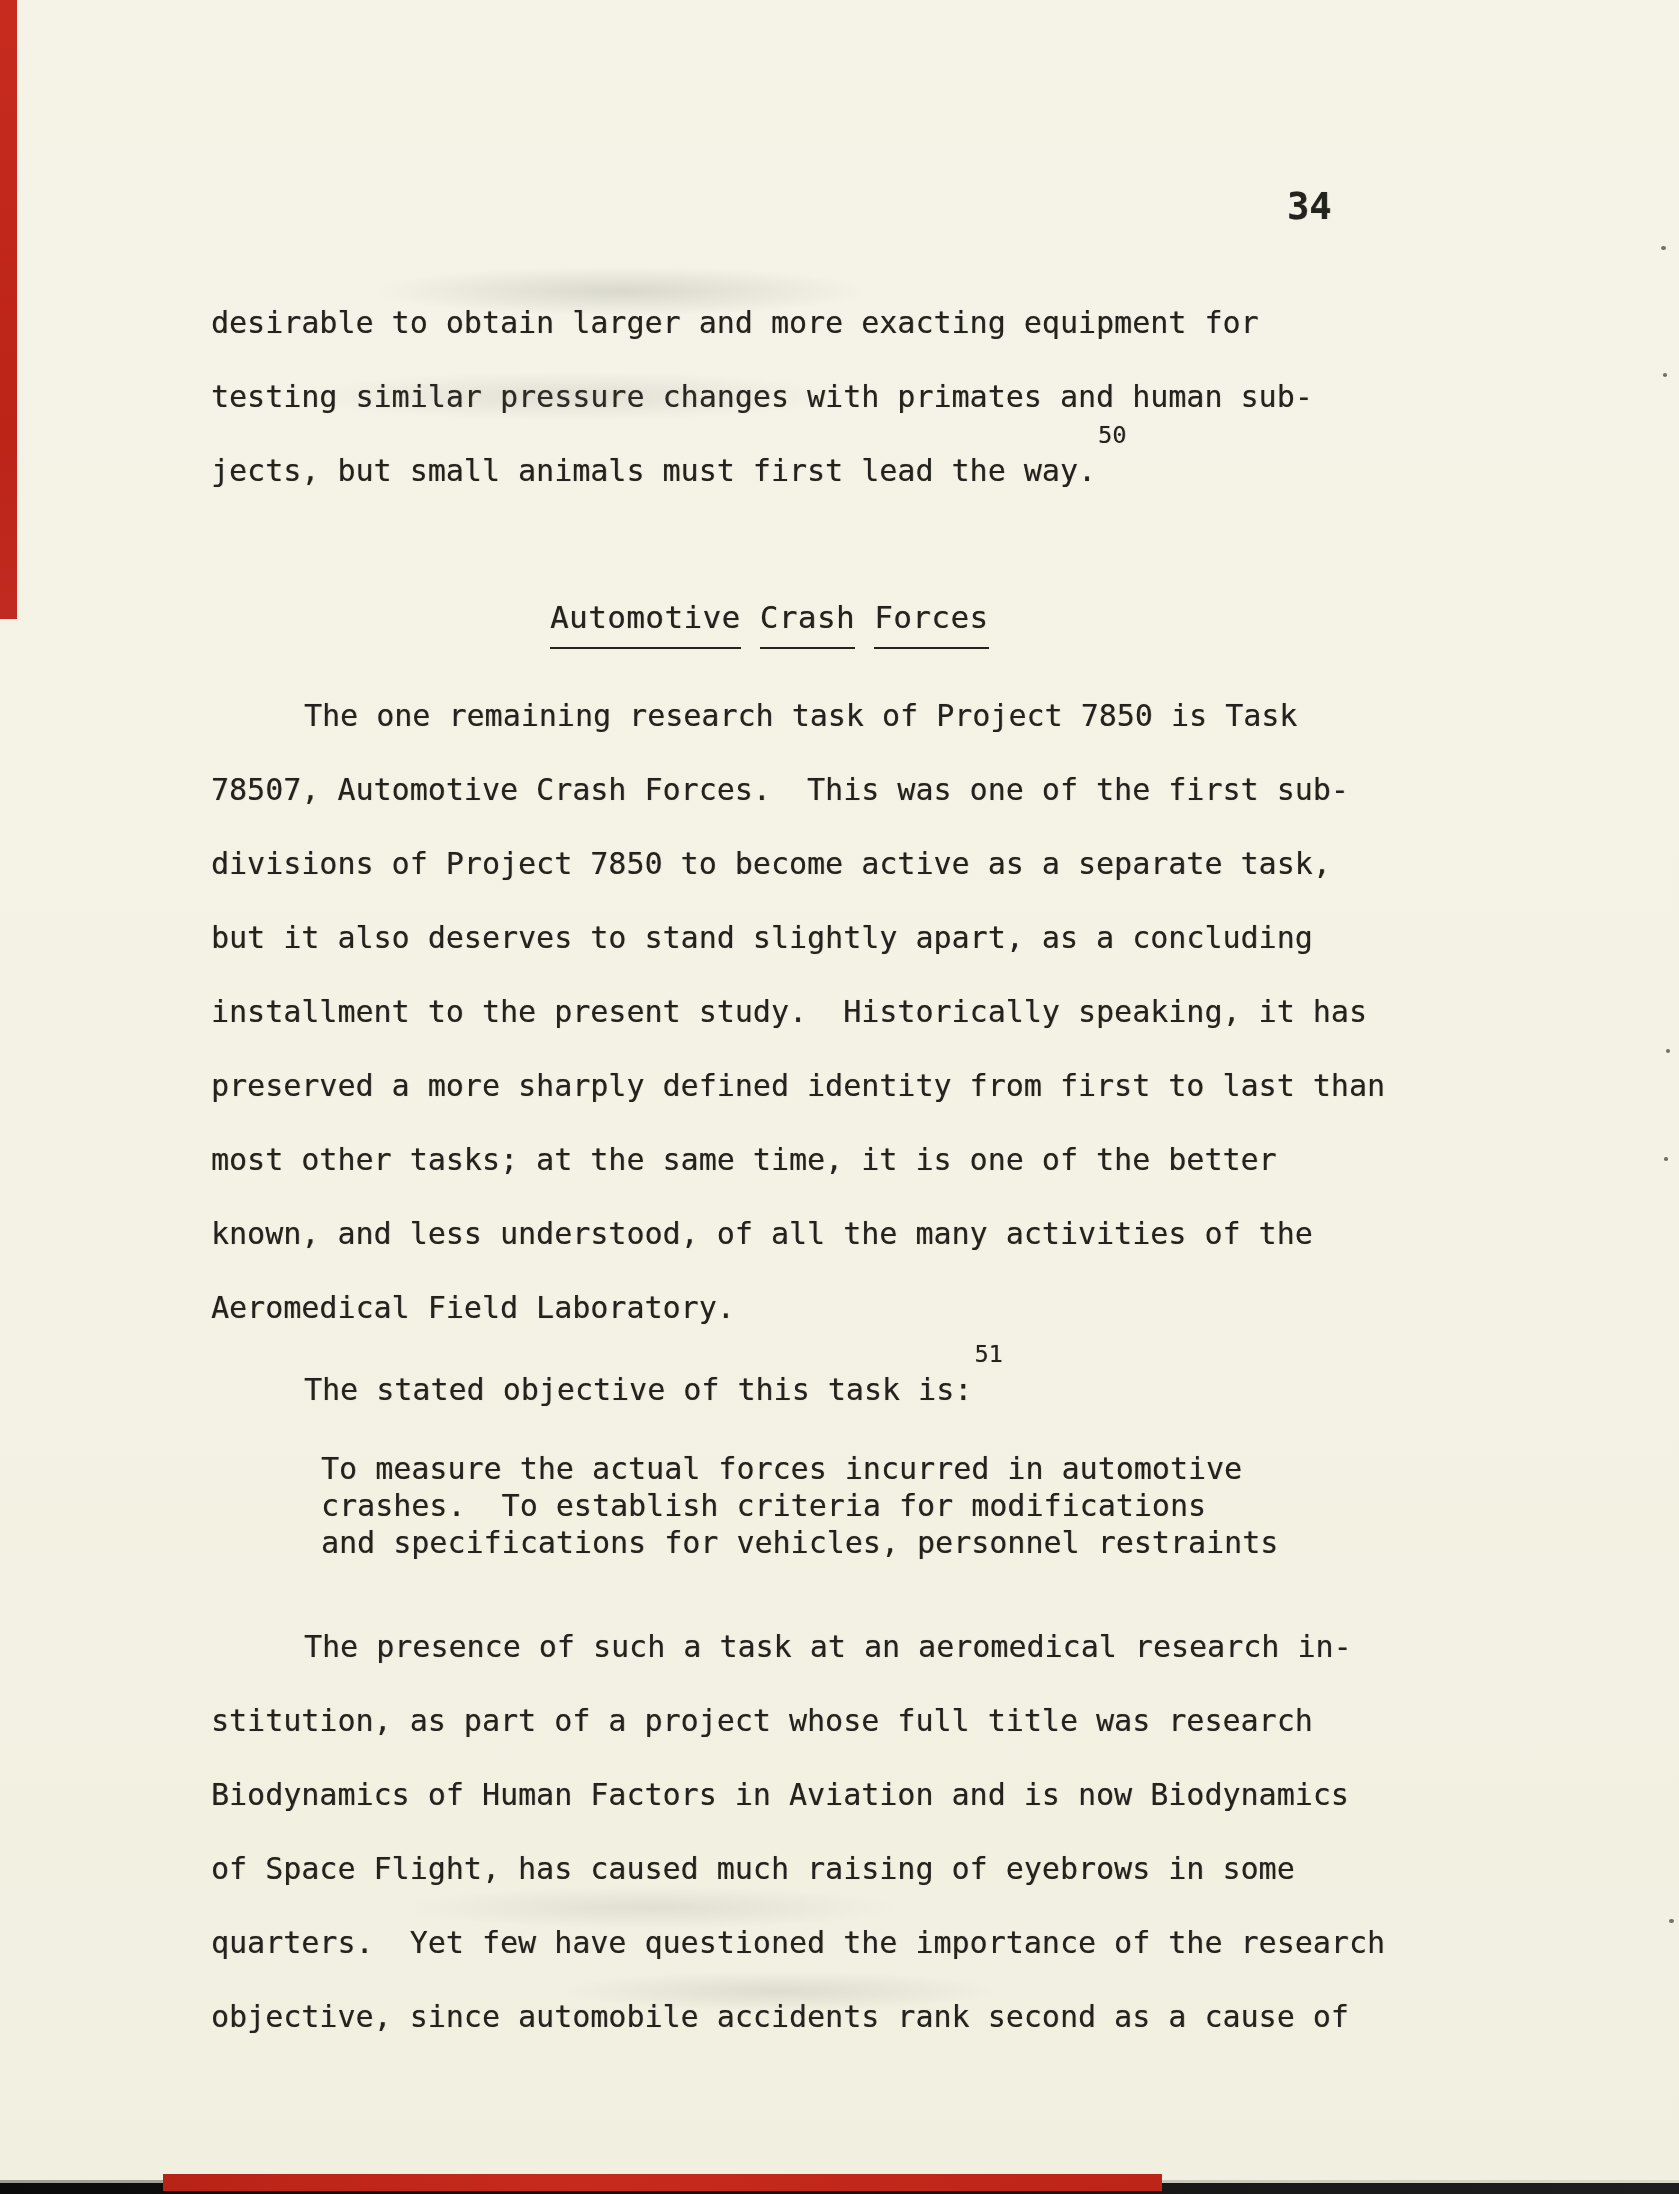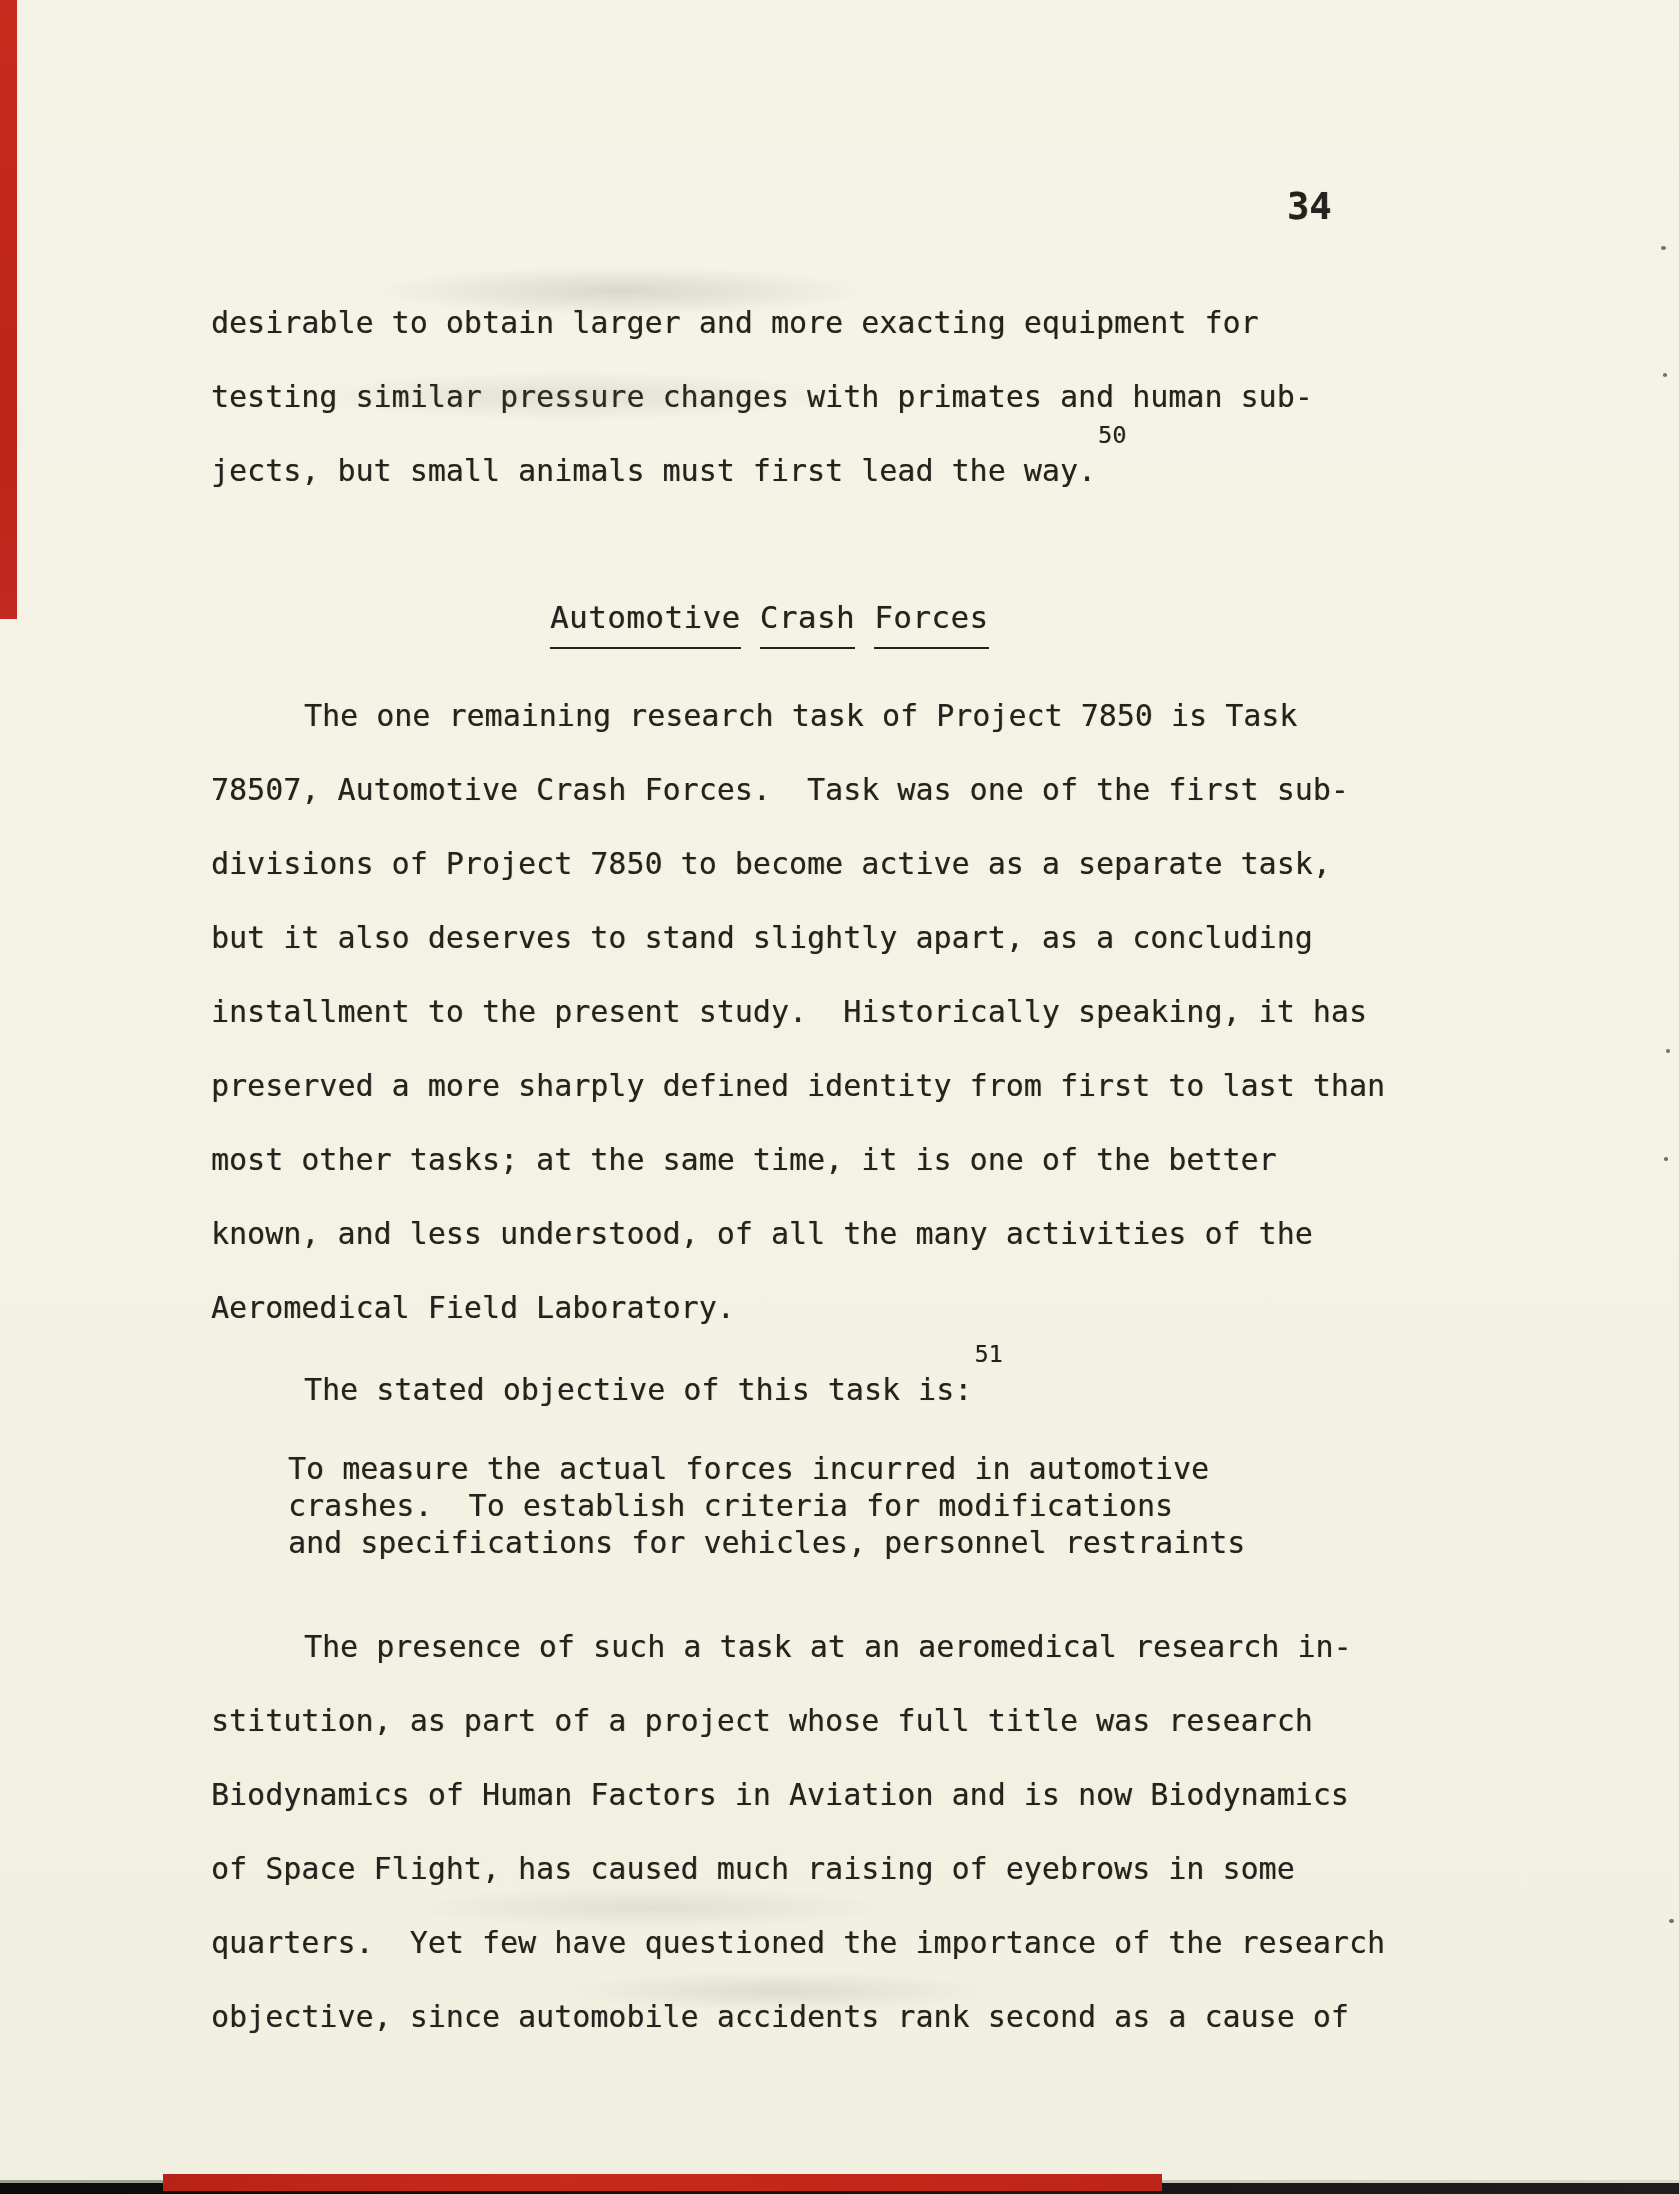--- a/index.html
+++ b/index.html
@@ -15,21 +15,21 @@
   }
   .line{
     height:74px;line-height:74px;
     font-size:30px;white-space:pre;
     color:#24221d;
     text-shadow:0.4px 0.4px 0.7px rgba(36,34,29,0.45);
   }
   .indent{padding-left:93px;}
   .para{position:absolute;left:211px;width:1357px;}
   .quote .line{height:37px;line-height:37px;}
-  .quote{position:absolute;left:288px;width:1071px;}
+  .quote{position:absolute;left:321px;width:1071px;}
   .page-number{
     position:absolute;left:1287px;top:187px;
     font-size:37px;line-height:40px;
     text-shadow:0.4px 0.4px 0.7px rgba(36,34,29,0.45);
     font-weight:bold;
   }
   .heading{
     position:absolute;left:550px;top:599px;
     font-size:31px;letter-spacing:0.4px;white-space:pre;
   }
@@ -86,21 +86,21 @@
   <div class="para" style="top:286px;">
     <div class="line">desirable to obtain larger and more exacting equipment for</div>
     <div class="line">testing similar pressure changes with primates and human sub-</div>
     <div class="line"><span>jects, but small animals must first lead the way.</span><sup class="fn">50</sup></div>
   </div>
 
   <div class="heading"><span class="hw">Automotive</span> <span class="hw">Crash</span> <span class="hw">Forces</span></div>
 
   <div class="para" style="top:679px;">
     <div class="line indent">The one remaining research task of Project 7850 is Task</div>
-    <div class="line">78507, Automotive Crash Forces.  Task was one of the first sub-</div>
+    <div class="line">78507, Automotive Crash Forces.  This was one of the first sub-</div>
     <div class="line">divisions of Project 7850 to become active as a separate task,</div>
     <div class="line">but it also deserves to stand slightly apart, as a concluding</div>
     <div class="line">installment to the present study.  Historically speaking, it has</div>
     <div class="line">preserved a more sharply defined identity from first to last than</div>
     <div class="line">most other tasks; at the same time, it is one of the better</div>
     <div class="line">known, and less understood, of all the many activities of the</div>
     <div class="line">Aeromedical Field Laboratory.</div>
   </div>
 
   <div class="para" style="top:1353px;">

